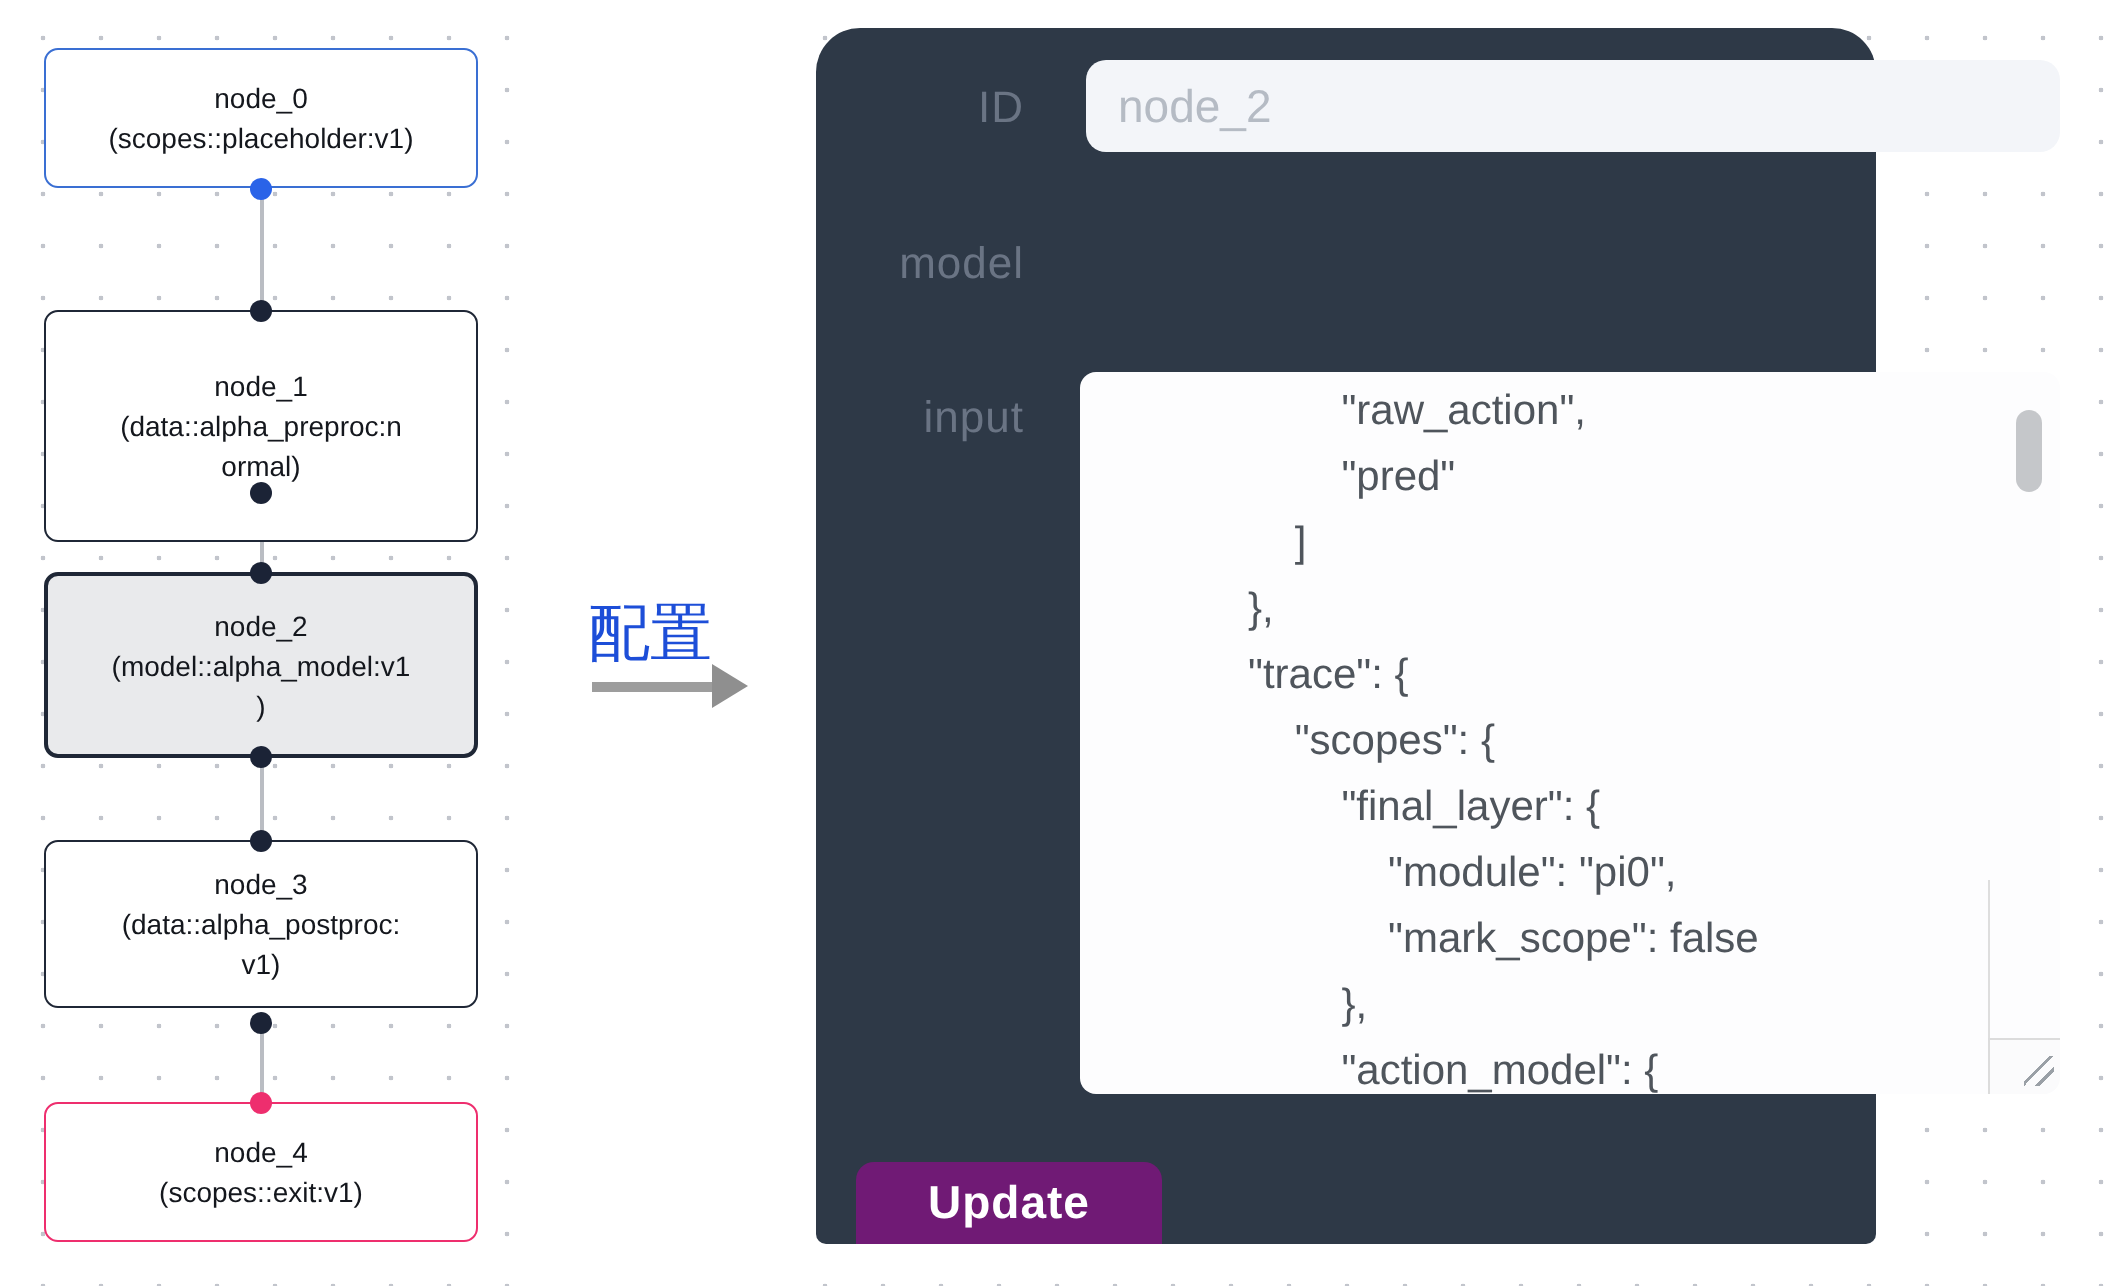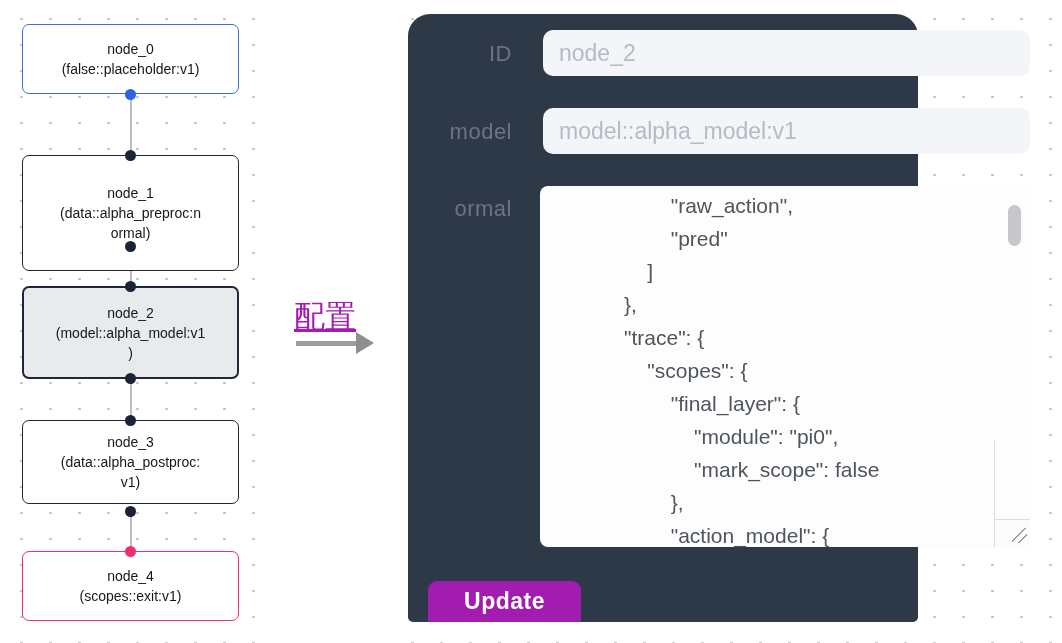--- a/index.html
+++ b/index.html
@@ -39,32 +39,31 @@
 
   .port { position:absolute; left:125px; width:11px; height:11px; border-radius:50%; background:#1b2336; }
   .p0b { top:89px;  background:#2a63e8; }
   .p1t { top:150px; } .p1b { top:241px; }
   .p2t { top:281px; } .p2b { top:373px; }
   .p3t { top:415px; } .p3b { top:506px; }
   .p4t { top:546px; background:#ee2e6e; }
 
   
   .transfer-label {
-    position:absolute; left:294px; top:296px; font-size:31px; color:#a21caf;
+    position:absolute; left:294px; top:296px; font-size:31px; color:#1d4ed8;
     font-family:"Liberation Sans","DejaVu Sans",sans-serif;
-    text-decoration:underline;
   }
   .arrow-shaft { position:absolute; left:296px; top:341px; width:62px; height:5px; background:#9d9d9d; }
   .arrow-head  { position:absolute; left:356px; top:332px; width:0; height:0;
                  border-left:18px solid #8f8f8f; border-top:11px solid transparent; border-bottom:11px solid transparent; }
 
   
   .panel {
     position:absolute; left:408px; top:14px; width:510px; height:608px;
-    background:#2e3947; border-radius:22px 22px 5px 5px;
+    background:#2e3947; border-radius:22px 22px 5px 5px;padding-left:20px;
   }
   .plabel {
     position:absolute; left:0; width:104px; text-align:right;
     font-size:22px; color:#6a7484; letter-spacing:0.5px;
   }
   .lbl-id     { top:27px; }
   .lbl-type   { top:105px; }
   .lbl-config { top:182px; }
 
   .tfield {
@@ -94,38 +93,38 @@
     position:absolute; right:0; bottom:0; width:35px; height:27px;
     border-top:1px solid #dcdcdc; border-left:1px solid #dcdcdc; background:#fbfbfc;
   }
   .resize-icon {
     position:absolute; right:3px; bottom:4px; width:15px; height:15px;
     background:linear-gradient(135deg, transparent 42%, #9aa0a6 42%, #9aa0a6 50%, transparent 50%,
                transparent 68%, #9aa0a6 68%, #9aa0a6 76%, transparent 76%);
   }
   .update-btn {
     position:absolute; left:20px; top:567px; width:153px; height:41px;
-    background:#a21caf; border:none; border-radius:9px 9px 0 0;
+    background:#701a75; border:none; border-radius:9px 9px 0 0;
     color:#ffffff; font-size:23px; font-weight:bold; letter-spacing:0.5px;
     font-family:"Liberation Sans","DejaVu Sans",sans-serif; cursor:pointer;
   }
 </style>
 </head>
 <body>
 
 <div class="dots dots-left"></div>
 <div class="dots dots-right"></div>
 
 <div class="edge e0"></div>
 <div class="edge e1"></div>
 <div class="edge e2"></div>
 <div class="edge e3"></div>
 
 <div class="gnode n0">node_0
-(false::placeholder:v1)</div>
+(scopes::placeholder:v1)</div>
 <div class="gnode n1">node_1
 (data::alpha_preproc:n
 ormal)</div>
 <div class="gnode n2">node_2
 (model::alpha_model:v1
 )</div>
 <div class="gnode n3">node_3
 (data::alpha_postproc:
 v1)</div>
 <div class="gnode n4">node_4
@@ -141,22 +140,21 @@
 <div class="port p4t"></div>
 
 <div class="transfer-label">配置</div>
 <div class="arrow-shaft"></div>
 <div class="arrow-head"></div>
 
 <div class="panel">
   <div class="plabel lbl-id">ID</div>
   <input class="tfield f-id" type="text" value="node_2" style="">
   <div class="plabel lbl-type">model</div>
-  <input class="tfield f-type" type="text" value="model::alpha_model:v1" style="">
-  <div class="plabel lbl-config">ormal</div>
+  <div class="plabel lbl-config">input</div>
 
   <div class="config-box">
     <pre>                    "raw_action",
                     "pred"
                 ]
             },
             "trace": {
                 "scopes": {
                     "final_layer": {
                         "module": "pi0",

